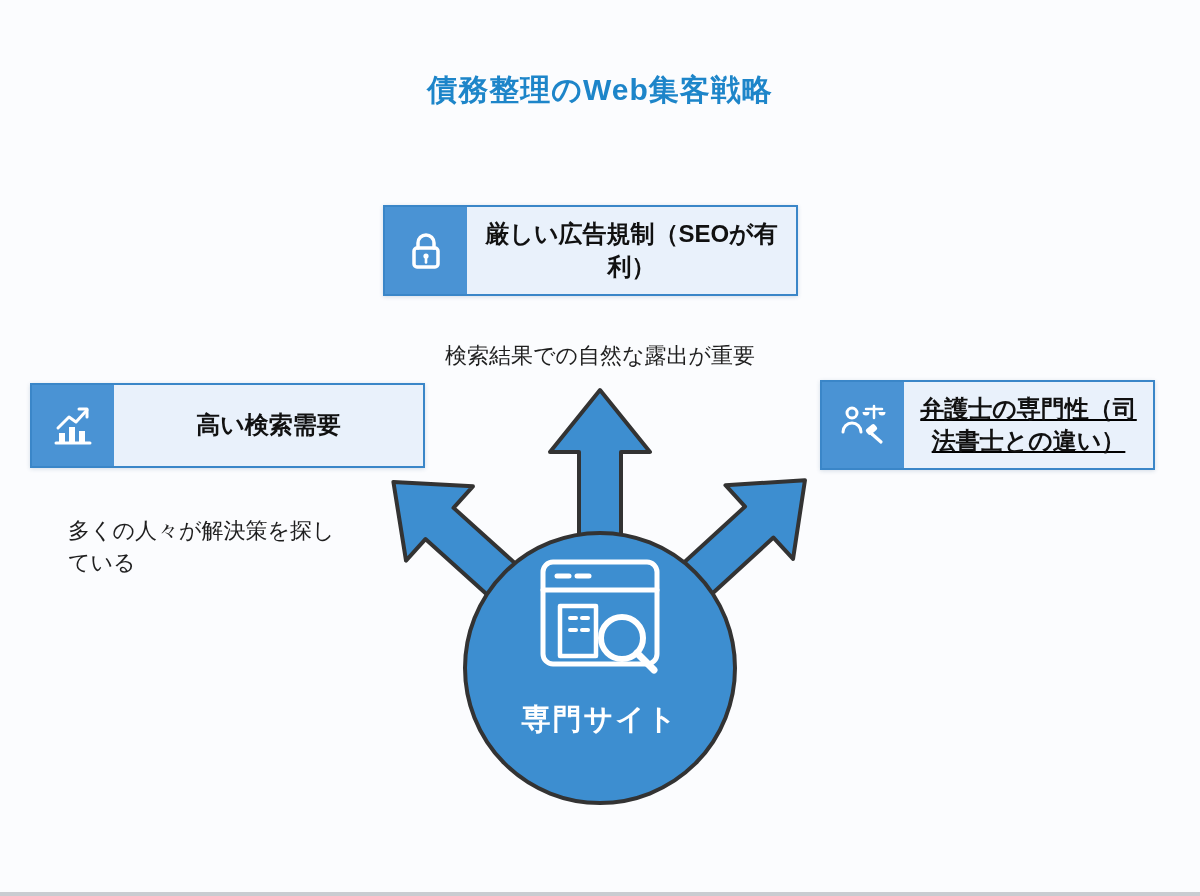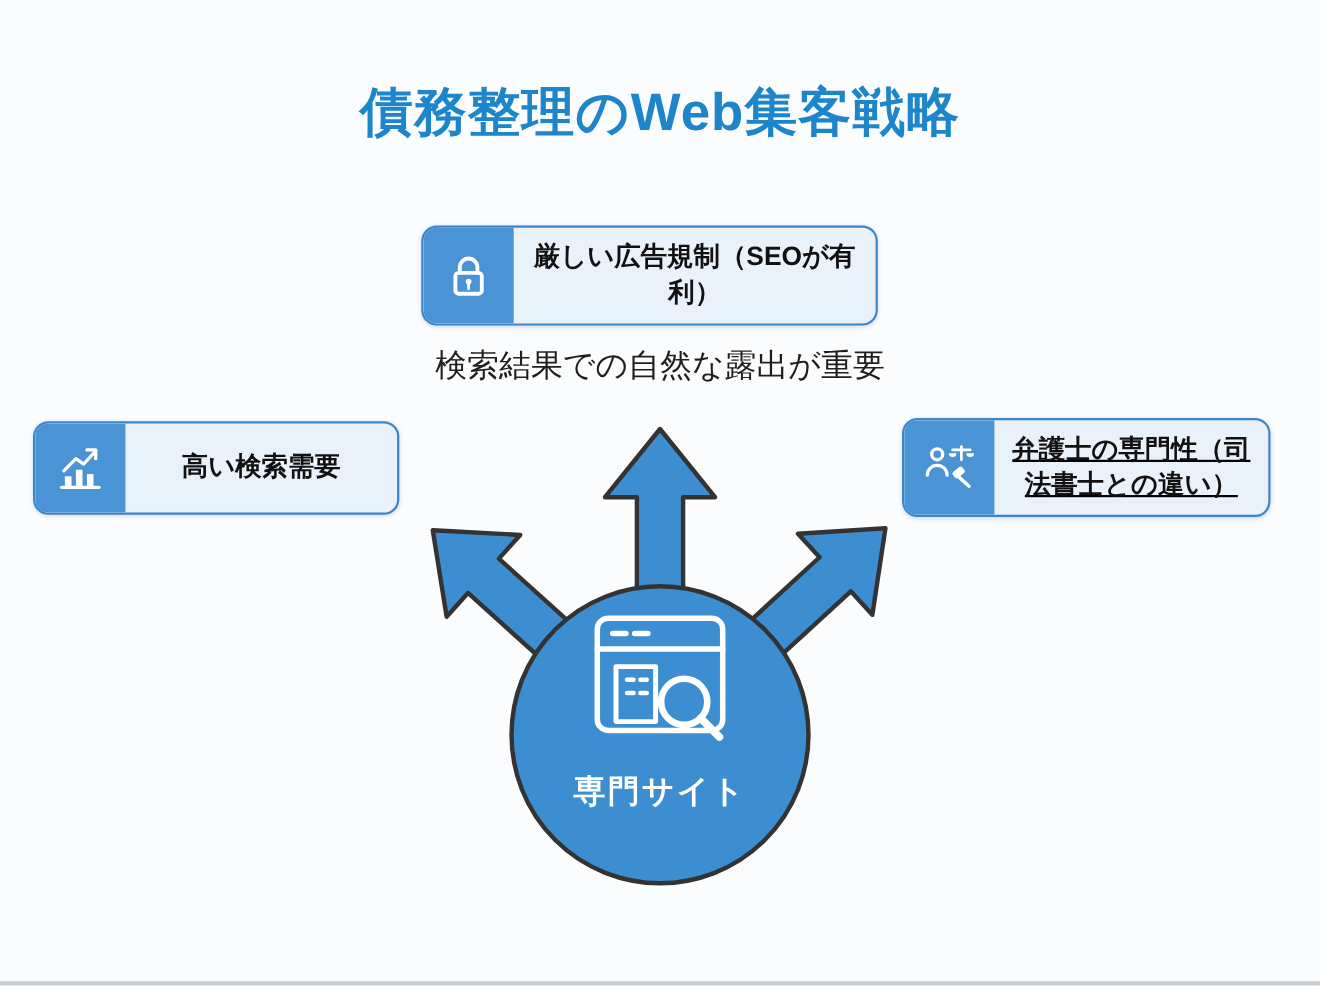--- a/index.html
+++ b/index.html
@@ -4,43 +4,43 @@
 <style>
   * { margin:0; padding:0; box-sizing:border-box; }
   html,body { background:#e9ebee; }
   body { font-family:"Liberation Sans","DejaVu Sans",sans-serif; }
   .canvas {
     position:relative; width:1200px; height:896px; margin:0 auto;
     background:#fbfcfe; overflow:hidden; border-bottom:4px solid #c9ccd1;
   }
   .title {
     position:absolute; top:70px; left:0; width:100%;
-    text-align:center; font-size:48px; font-weight:bold; color:#1d85c9;
+    text-align:center; font-size:30px; font-weight:bold; color:#1d85c9;
     letter-spacing:1px;
   }
   .diagram-svg { position:absolute; left:0; top:0; }
   .node {
     position:absolute; display:flex; align-items:stretch;
-    border:2px solid #3a86c8; border-radius:14px; background:#e9f1fb;
+    border:2px solid #3a86c8; border-radius:0; background:#e9f1fb;
     overflow:hidden; box-shadow:0 1px 4px rgba(40,80,120,0.18);
   }
   .icon-box {
     flex:0 0 82px; background:#4a93d4;
     display:flex; align-items:center; justify-content:center;
   }
   .icon-box svg { width:48px; height:48px; }
   .node-title {
     flex:1; display:flex; align-items:center; justify-content:center;
     text-align:center; font-size:24px; font-weight:bold; color:#111;
     line-height:1.35; padding:8px 12px;
   }
   .node-top   { left:383px; top:205px; width:415px; height:91px; }
-  .node-left  { left:30px;  top:383px; width:333px; height:85px; }
+  .node-left  { left:30px;  top:383px; width:395px; height:85px; }
   .node-right { left:820px; top:380px; width:335px; height:90px;text-decoration:underline; }
-  .subtitle { position:absolute; font-size:29px; color:#1f1f1f; line-height:1.45; }
+  .subtitle { position:absolute; font-size:22px; color:#1f1f1f; line-height:1.45;margin-top:28px; }
   .subtitle-top   { top:312px; left:0; width:100%; text-align:center; }
   .subtitle-left  { top:487px; left:68px;  width:270px; }
   .subtitle-right { top:484px; left:858px; width:280px; }
   .center-label {
     position:absolute; top:700px; left:460px; width:280px;
     text-align:center; font-size:29px; font-weight:bold; color:#ffffff;
     pointer-events:none; letter-spacing:2px;
   }
 </style>
 </head>
@@ -100,20 +100,21 @@
         <line x1="7" y1="41" x2="41" y2="41" stroke="#ffffff" stroke-width="3" stroke-linecap="round"></line>
         <rect x="10" y="31" width="6" height="10" fill="#ffffff"></rect>
         <rect x="20" y="25" width="6" height="16" fill="#ffffff"></rect>
         <rect x="30" y="29" width="6" height="12" fill="#ffffff"></rect>
         <polyline points="9,26 20,15 27,20 38,8" fill="none" stroke="#ffffff" stroke-width="3" stroke-linecap="round" stroke-linejoin="round"></polyline>
         <polyline points="30,7 38,7 38,15" fill="none" stroke="#ffffff" stroke-width="3" stroke-linecap="round" stroke-linejoin="round"></polyline>
       </svg>
     </div>
     <div class="node-title">高い検索需要</div>
   </div>
+  <div class="subtitle subtitle-left">多くの人々が解決策を探している</div>
 
   <div class="node node-right">
     <div class="icon-box">
       <svg viewBox="0 0 48 48">
         <circle cx="13" cy="12" r="5" fill="none" stroke="#ffffff" stroke-width="3"></circle>
         <path d="M4 31 a9 9 0 0 1 18 0" fill="none" stroke="#ffffff" stroke-width="3" stroke-linecap="round"></path>
         <line x1="35" y1="5" x2="35" y2="17" stroke="#ffffff" stroke-width="2.5" stroke-linecap="round"></line>
         <line x1="27" y1="8" x2="43" y2="8" stroke="#ffffff" stroke-width="2.5" stroke-linecap="round"></line>
         <path d="M23.5 11 a3.5 3.5 0 0 0 7 0 z" fill="#ffffff"></path>
         <path d="M39.5 11 a3.5 3.5 0 0 0 7 0 z" fill="#ffffff"></path>

